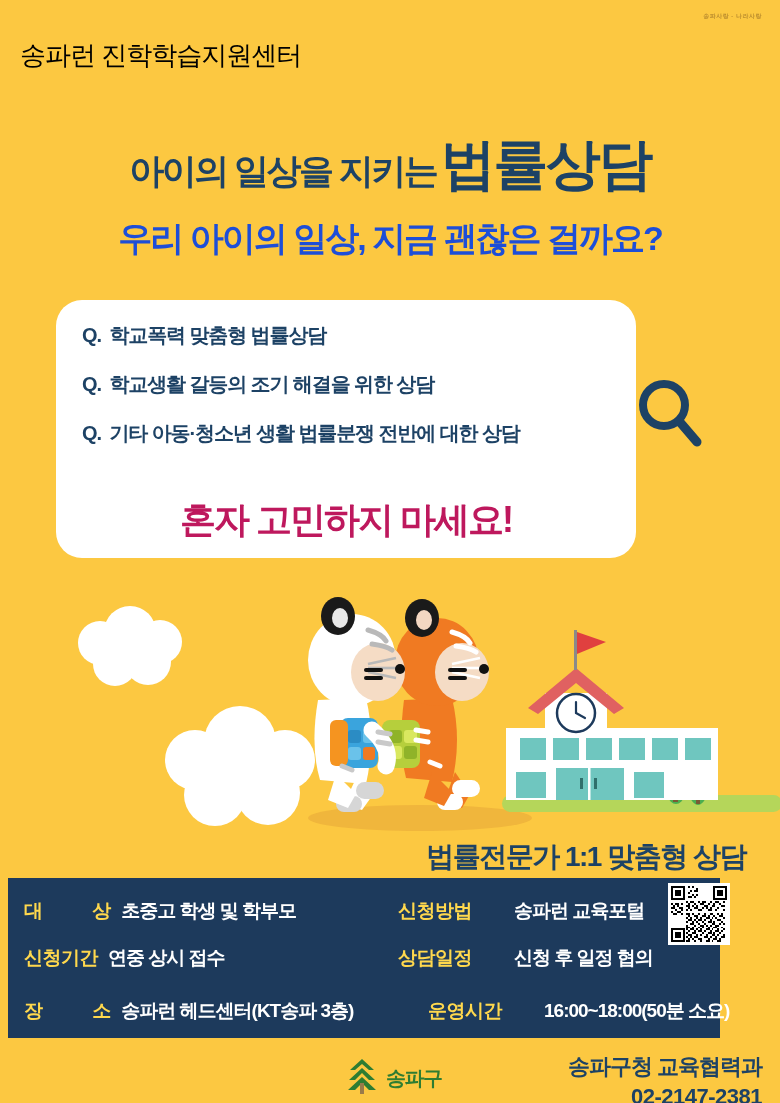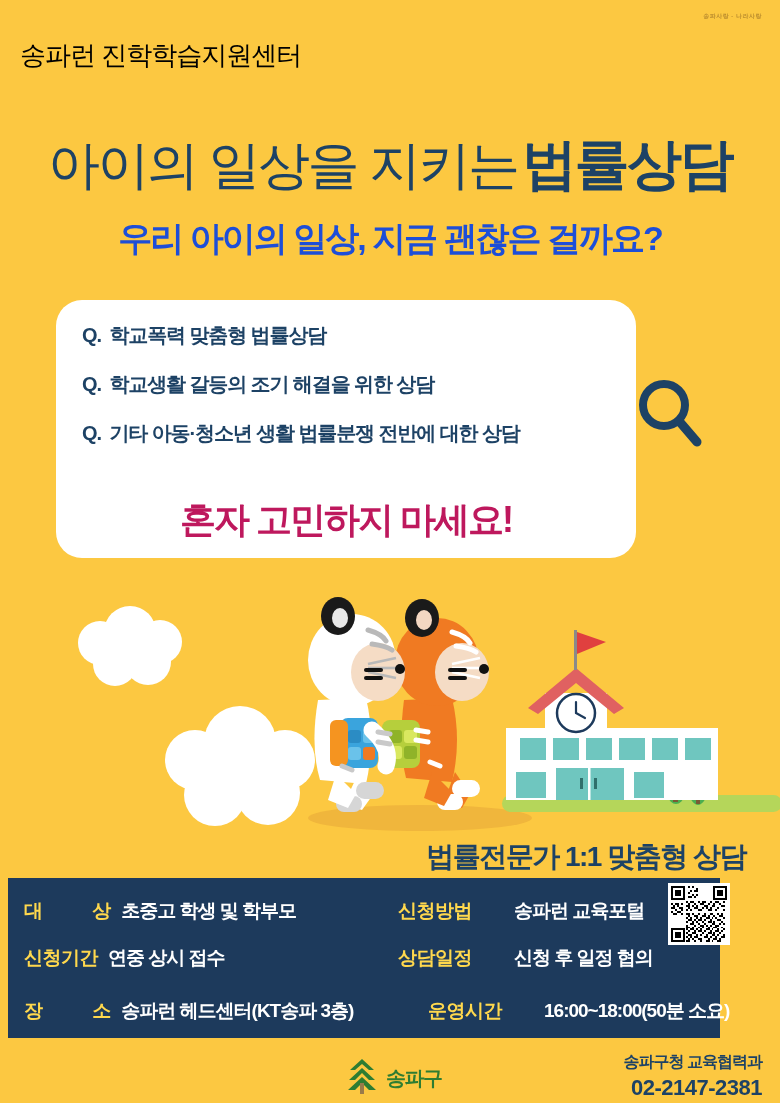--- a/index.html
+++ b/index.html
@@ -37,21 +37,21 @@
   .heart svg { display: block; }
 
   
   .main-title {
     position: absolute; left: 0; right: 0; top: 128px;
     text-align: center;
     white-space: nowrap;
     color: #1d4265;
   }
   .main-title .t-light {
-    font-size: 52px; font-weight: 400; letter-spacing: -2.5px;
+    font-size: 35px; font-weight: 700; letter-spacing: -2.5px;
   }
   .main-title .t-strong {
     font-size: 55px; font-weight: 900; letter-spacing: -2.5px;
   }
   .sub-title {
     position: absolute; left: 0; right: 0; top: 216px;
     text-align: center; white-space: nowrap;
     font-size: 34px; font-weight: 700; letter-spacing: -2px;
     color: #1d4ed8;
   }
@@ -119,21 +119,21 @@
     position: absolute; left: 345px; top: 1057px;
     display: flex; align-items: center; gap: 7px;
   }
   .footer-logo .gu-text {
     font-size: 20px; font-weight: 800; color: #2e7d32; letter-spacing: -1.5px;
   }
   .footer-contact {
     position: absolute; right: 18px; top: 1052px;
     text-align: right; color: #1d4265; white-space: nowrap;
   }
-  .footer-contact .dept { font-size: 16px; font-weight: 700; letter-spacing: -1px; }
+  .footer-contact .dept { font-size: 22px; font-weight: 700; letter-spacing: -1px; }
   .footer-contact .tel  { font-size: 22px; font-weight: 700; letter-spacing: -0.5px; margin-top: 2px; }
 </style>
 </head>
 <body>
 
 <div class="poster">
 
   <div class="header-title">송파런 진학학습지원센터</div>
 
   <div class="logo-micro">송파사랑 · 나라사랑</div>

